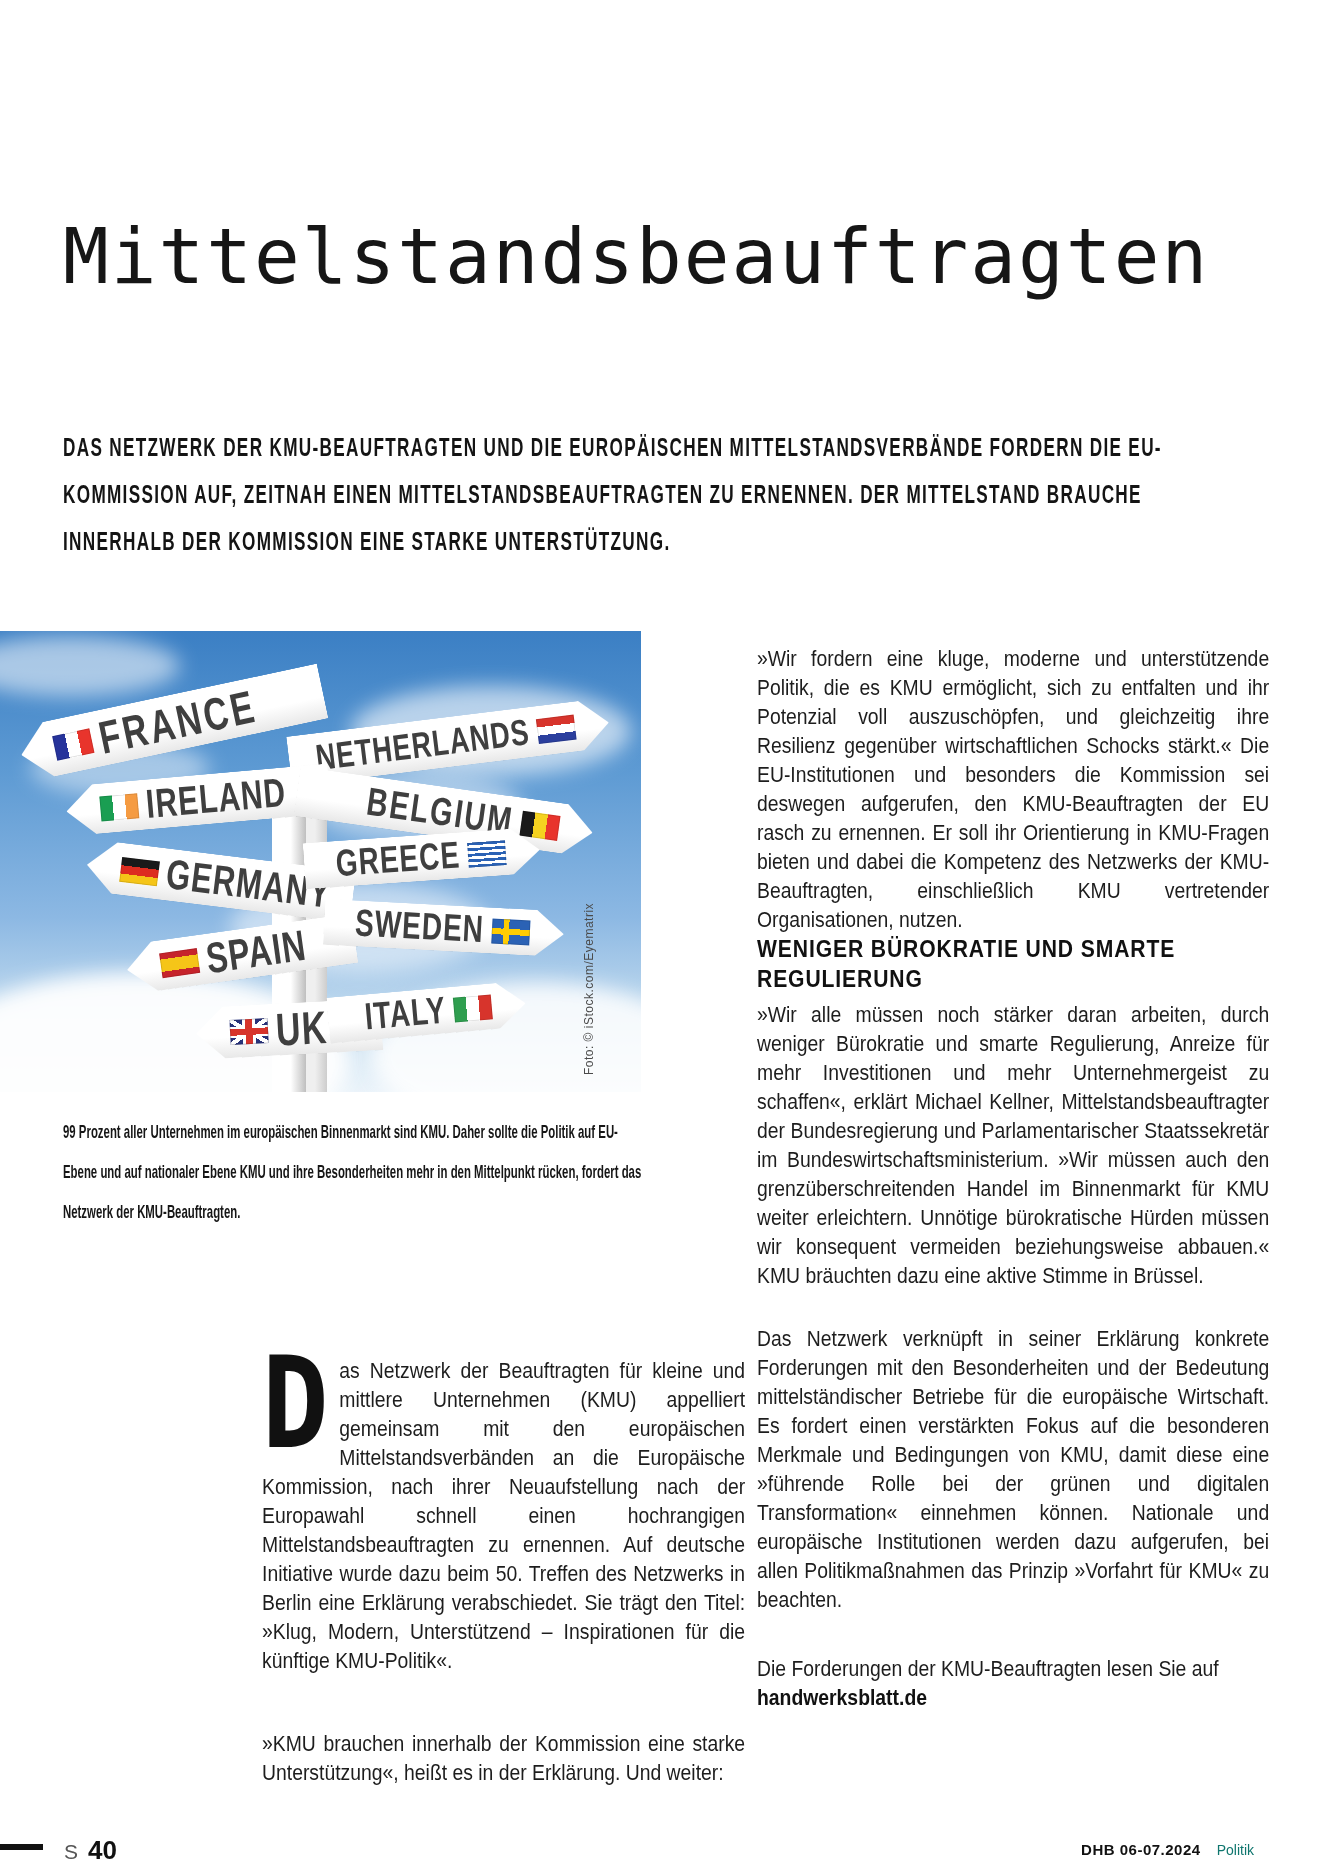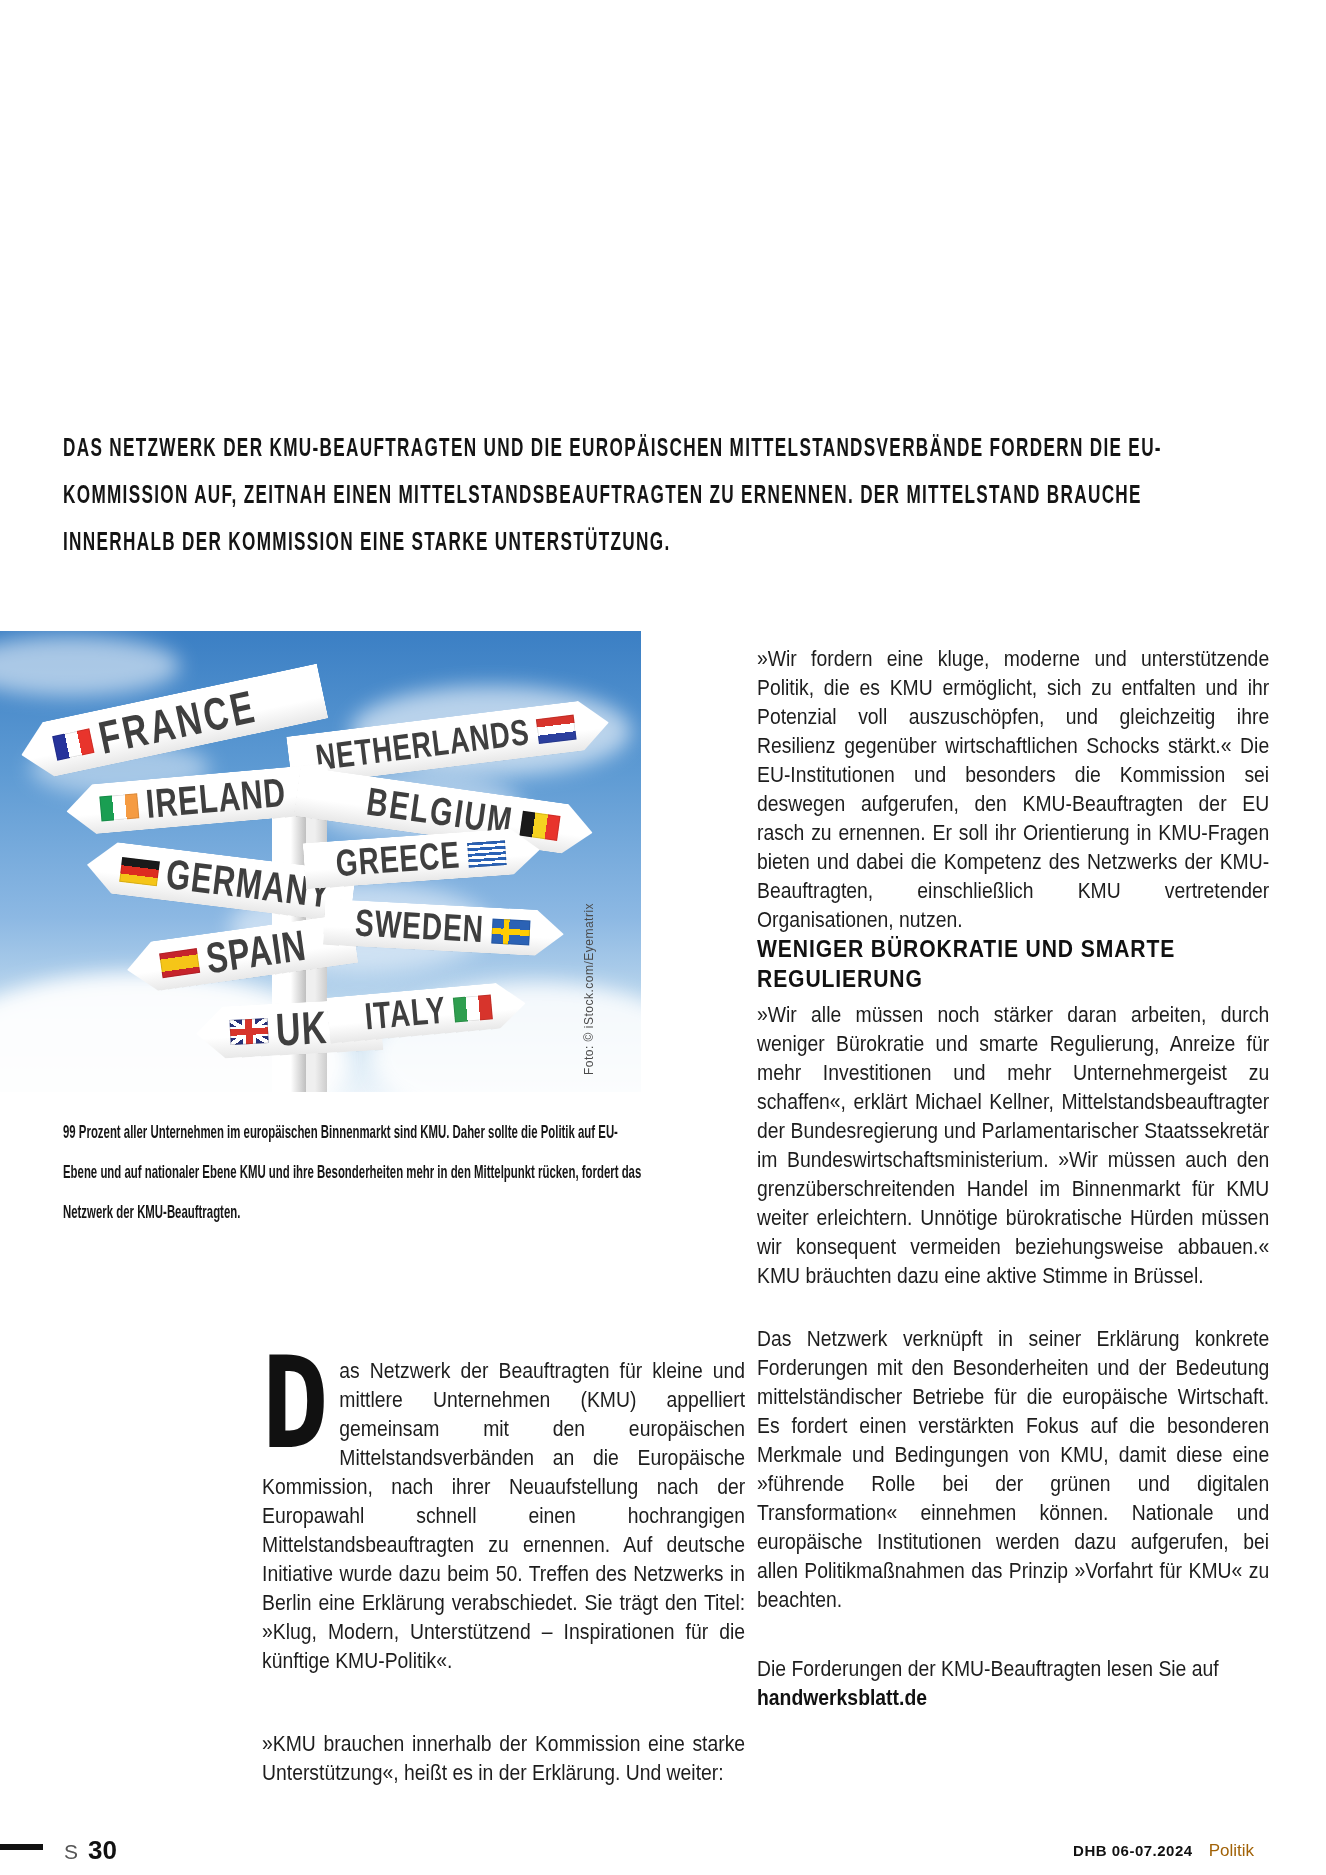--- a/index.html
+++ b/index.html
@@ -109,28 +109,29 @@
   .p-gap2{margin-top:34px !important;}
   .p-gap3{margin-top:40px !important;text-align:left;}
   .weblink{display:block;font-weight:700;color:#111;text-decoration:none;}
 
   
   .footer-rule{position:absolute;left:0;top:1844px;width:43px;height:6px;background:#111;}
   .footer-s{position:absolute;left:64px;top:1840px;font-size:21px;color:#555;}
   .footer-num{position:absolute;left:88px;top:1835px;font-size:26px;font-weight:700;color:#111;}
   .footer-right{position:absolute;right:72px;top:1841px;display:flex;gap:16px;align-items:baseline;}
   .footer-issue{font-size:15px;font-weight:700;color:#111;letter-spacing:.5px;}
-  .footer-section{font-size:17px;color:#a16207;}
+  .footer-section{font-size:14px;color:#0f766e;}
 </style>
 </head>
 <body>
 
 <div class="page">
 
   <div class="title">
+    <div>Mittelstandsbeauftragten</div>
   </div>
 
   <div class="kicker">DAS NETZWERK DER KMU-BEAUFTRAGTEN UND DIE EUROPÄISCHEN MITTELSTANDSVERBÄNDE FORDERN DIE EU-KOMMISSION AUF, ZEITNAH EINEN MITTELSTANDSBEAUFTRAGTEN ZU ERNENNEN. DER MITTELSTAND BRAUCHE INNERHALB DER KOMMISSION EINE STARKE UNTERSTÜTZUNG.</div>
 
   <div class="photo">
     <div class="cloud c1"></div>
     <div class="cloud c2"></div>
     <div class="cloud c3"></div>
     <div class="cloud c4"></div>
     <div class="cloud c5"></div>
@@ -198,19 +199,19 @@
     <p class="p-after-subhead">»Wir alle müssen noch stärker daran arbeiten, durch weniger Bürokratie und smarte Regulierung, Anreize für mehr Investitionen und mehr Unternehmergeist zu schaffen«, erklärt Michael Kellner, Mittelstandsbeauftragter der Bundesregierung und Parlamentarischer Staatssekretär im Bundeswirtschaftsministerium. »Wir müssen auch den grenzüberschreitenden Handel im Binnenmarkt für KMU weiter erleichtern. Unnötige bürokratische Hürden müssen wir konsequent vermeiden beziehungsweise abbauen.« KMU bräuchten dazu eine aktive Stimme in Brüssel.</p>
     <p class="p-gap2">Das Netzwerk verknüpft in seiner Erklärung konkrete Forderungen mit den Besonderheiten und der Bedeutung mittelständischer Betriebe für die europäische Wirtschaft. Es fordert einen verstärkten Fokus auf die besonderen Merkmale und Bedingungen von KMU, damit diese eine »führende Rolle bei der grünen und digitalen Transformation« einnehmen können. Nationale und europäische Institutionen werden dazu aufgerufen, bei allen Politikmaßnahmen das Prinzip »Vorfahrt für KMU« zu beachten.</p>
     <p class="p-gap3">
       <span>Die Forderungen der KMU-Beauftragten lesen Sie auf</span>
       <a href="#" class="weblink">handwerksblatt.de</a>
     </p>
   </div>
 
   <div class="footer-rule"></div>
   <div class="footer-s">S</div>
-  <div class="footer-num">30</div>
+  <div class="footer-num">40</div>
   <div class="footer-right">
     <span class="footer-issue">DHB 06-07.2024</span>
     <span class="footer-section">Politik</span>
   </div>
 
 </div>
 
 </body></html>

